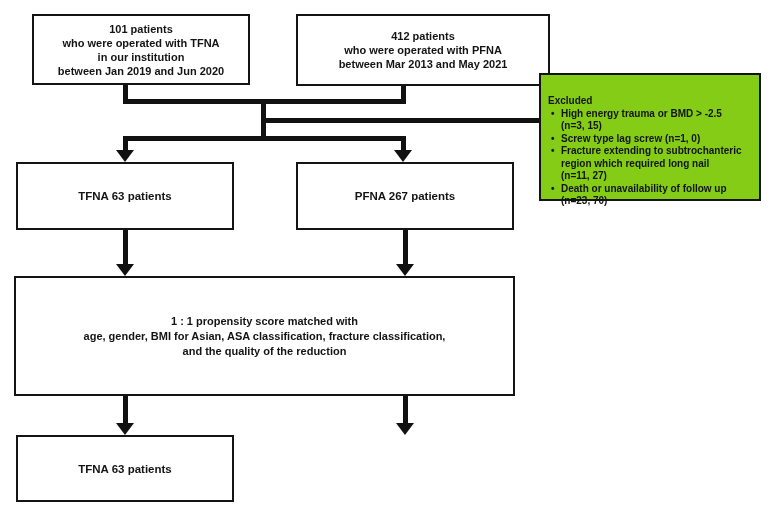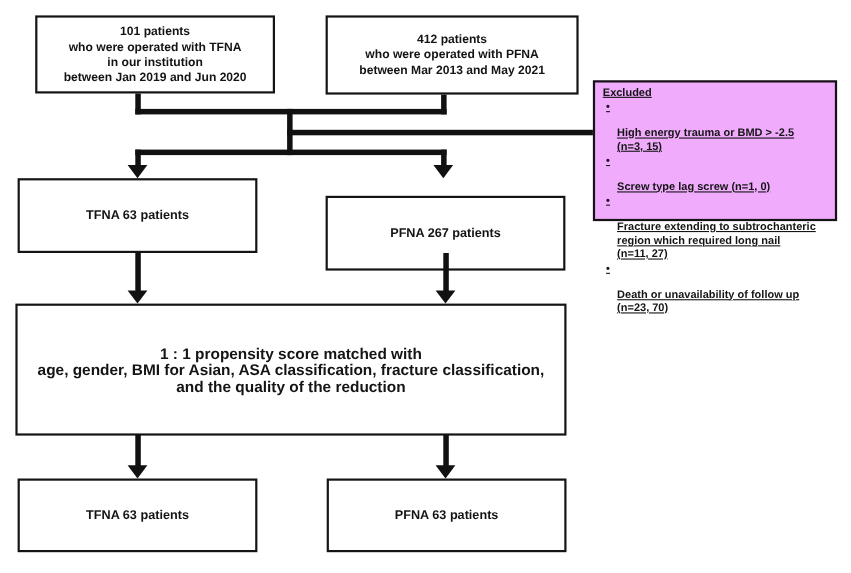--- a/index.html
+++ b/index.html
@@ -23,56 +23,54 @@
     box-sizing: border-box;
     display: flex;
     align-items: center;
     justify-content: center;
     text-align: center;
     font-weight: 700;
     white-space: pre-line;
   }
   .box-top { font-size: 11px; line-height: 14px; }
   .box-mid { font-size: 11.5px; line-height: 14px; }
-  .box-big { font-size: 14px; line-height: 15px; text-align: center; }
+  .box-big { font-size: 11px; line-height: 15px; text-align: center; }
 
   .box-top-left    { left: 16px;  top: 14px;  width: 218px; height: 71px; margin-left: 16px; }
-  .box-top-right   { left: 296px; top: 14px;  width: 230px; height: 72px; }
+  .box-top-right   { left: 296px; top: 14px;  width: 254px; height: 72px; }
   .box-mid-left    { left: 16px;  top: 162px; width: 218px; height: 68px; }
-  .box-mid-right   { left: 296px; top: 162px; width: 218px; height: 68px; margin-top: 16px; }
+  .box-mid-right   { left: 296px; top: 162px; width: 218px; height: 68px; }
   .box-matching    { left: 14px;  top: 276px; width: 501px; height: 120px; }
   .box-bottom-left { left: 16px;  top: 435px; width: 218px; height: 67px; }
   .box-bottom-right{ left: 297px; top: 435px; width: 218px; height: 67px; }
 
   .box-excluded {
     position: absolute;
     left: 539px; top: 73px; width: 222px; height: 128px;
     border: 2.5px solid #141414;
-    background: #f0abfc;
+    background: #84cc16;
     box-sizing: border-box;
-    padding: 4px 4px 2px 7px;
+    padding: 20px 4px 2px 7px;
     font-weight: 700;
     font-size: 10px;
     line-height: 12.5px;
     text-align: left;
-    text-decoration: underline;
   }
   .excluded-title { margin: 0 0 0 0; }
   .excluded-item  { display: flex; }
   .excluded-item .bullet {
     width: 13px;
     flex: 0 0 13px;
     text-align: left;
     padding-left: 3px;
     box-sizing: border-box;
   }
   .excluded-item .item-text {
     white-space: pre-line;
     flex: 1 1 auto;
-    margin-top: 24px;
   }
 
   .line {
     position: absolute;
     background: #111111;
   }
   .arrowhead {
     position: absolute;
     width: 0;
     height: 0;
@@ -122,21 +120,20 @@
   <div class="box box-mid box-mid-left">TFNA 63 patients</div>
 
   <div class="box box-mid box-mid-right">PFNA 267 patients</div>
 
   <div class="box box-big box-matching">1 : 1 propensity score matched with
 age, gender, BMI for Asian, ASA classification, fracture classification,
 and the quality of the reduction</div>
 
   <div class="box box-mid box-bottom-left">TFNA 63 patients</div>
 
-  <div class="box box-mid box-bottom-right">PFNA 63 patients</div>
 
   <div class="line" style="left:123px; top:85px;  width:5px;  height:19px;"></div>
   <div class="line" style="left:401px; top:86px;  width:5px;  height:18px;"></div>
   <div class="line" style="left:123px; top:99px;  width:283px; height:5px;"></div>
   <div class="line" style="left:261px; top:99px;  width:5px;  height:42px;"></div>
   <div class="line" style="left:261px; top:118px; width:278px; height:5px;"></div>
   <div class="line" style="left:123px; top:136px; width:283px; height:5px;"></div>
 
   <div class="line" style="left:123px; top:136px; width:5px; height:17px;"></div>
   <div class="arrowhead" style="left:116px; top:150px;"></div>

